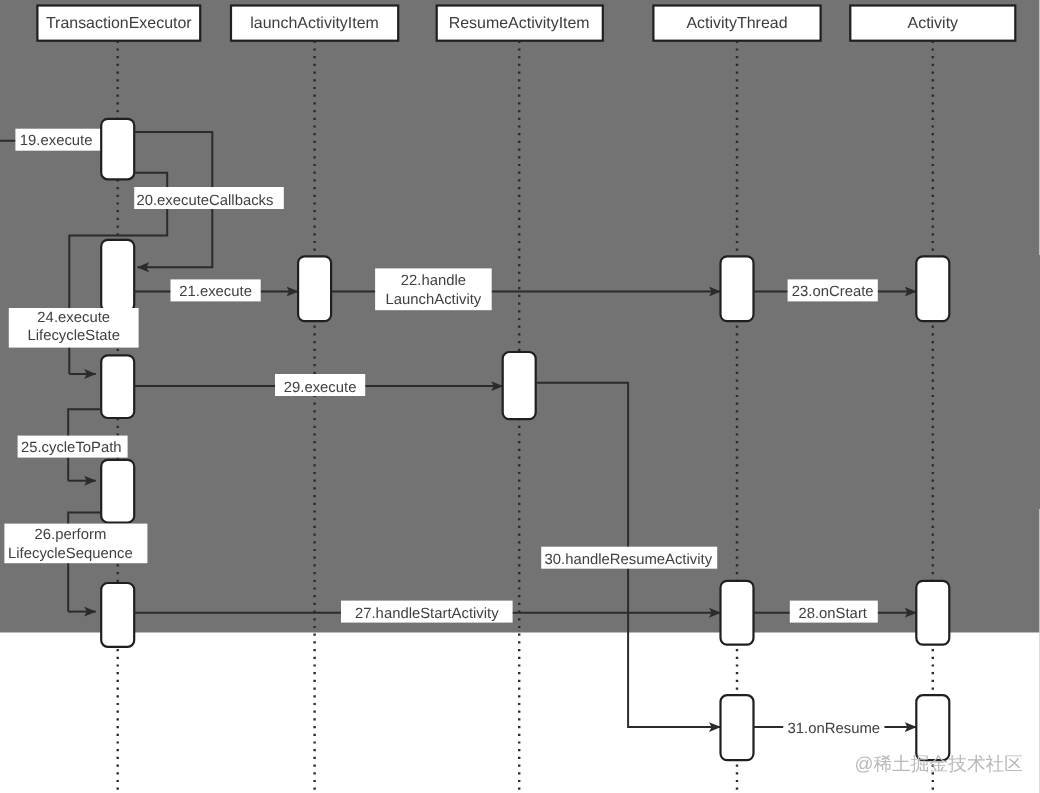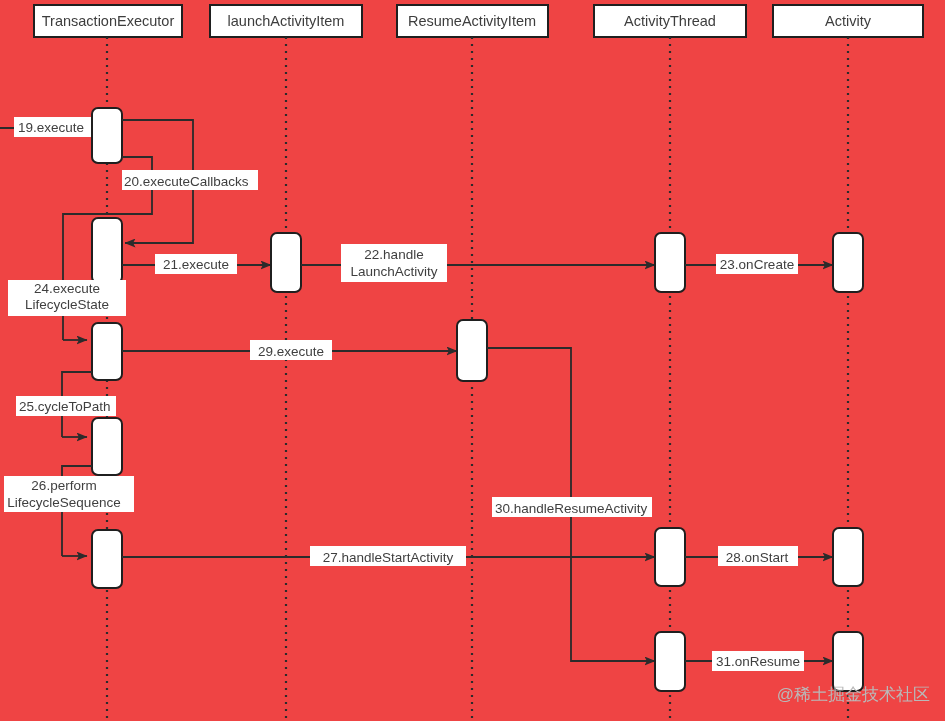--- a/index.html
+++ b/index.html
@@ -9,22 +9,22 @@
   }
   body {
     width: 945px;
     height: 721px;
     font-family: "Liberation Sans", sans-serif;
     overflow: hidden;
   }
   #diagram-root {
     position: relative;
     width: 945px;
-    height: 721px;
-    background: #ef4444;
+    height: 575px;
+    background: #737373;
   }
   svg#seq-svg {
     display: block;
     width: 945px;
     height: 721px;
   }
   .lifeline-box {
     fill: #ffffff;
     stroke: #1f1f1f;
     stroke-width: 2;

